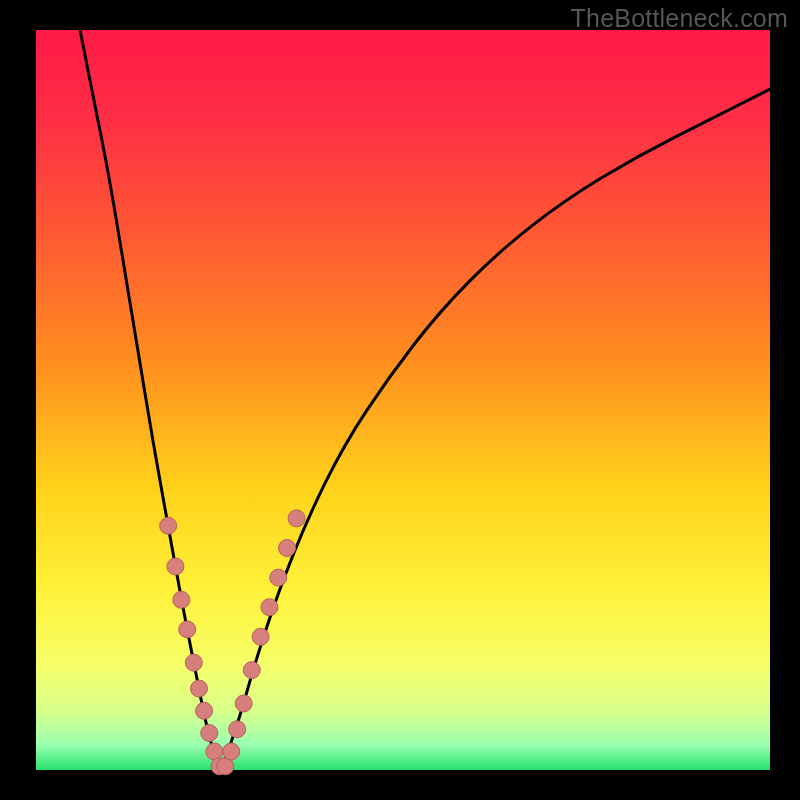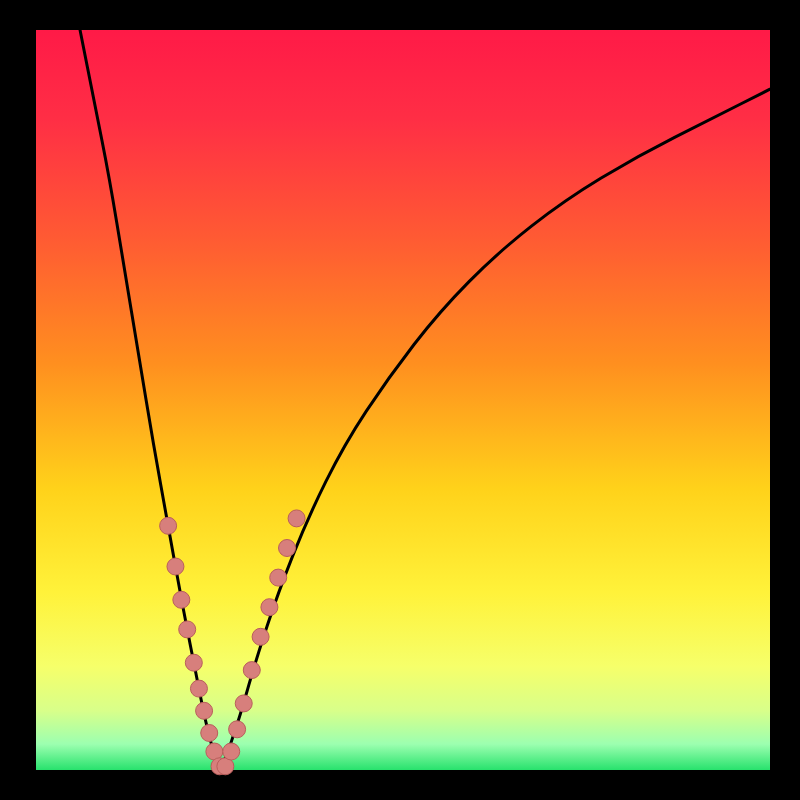--- a/index.html
+++ b/index.html
@@ -27,20 +27,21 @@
   }
   svg {
     position: absolute;
     left: 0;
     top: 0;
   }
 </style>
 </head>
 <body>
 <div class="frame">
+  <div class="watermark">TheBottleneck.com</div>
   <svg id="chart-svg" width="800" height="800" viewBox="0 0 800 800">
       <defs>
         <linearGradient id="bg-grad" x1="0" y1="0" x2="0" y2="1">
           <stop offset="0%" stop-color="#ff1a47"></stop>
           <stop offset="12%" stop-color="#ff2e45"></stop>
           <stop offset="28.000000000000004%" stop-color="#ff5a33"></stop>
           <stop offset="45%" stop-color="#ff8f1f"></stop>
           <stop offset="62%" stop-color="#ffd21a"></stop>
           <stop offset="76%" stop-color="#fff23a"></stop>
           <stop offset="86%" stop-color="#f6ff6a"></stop>

